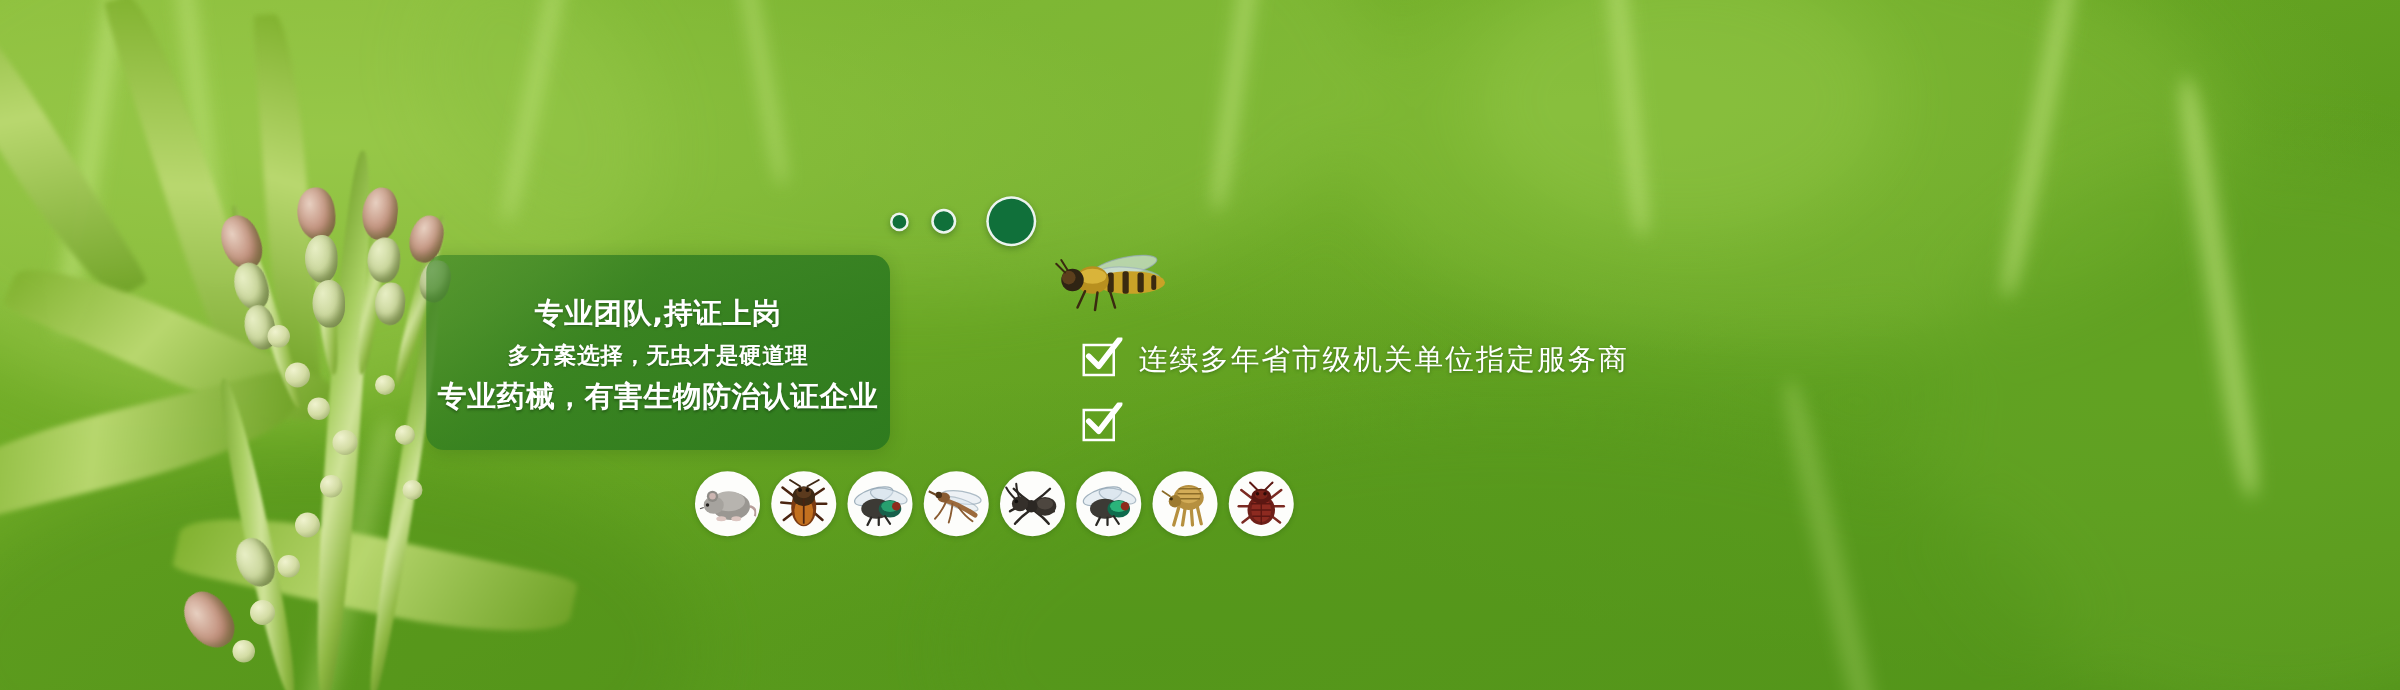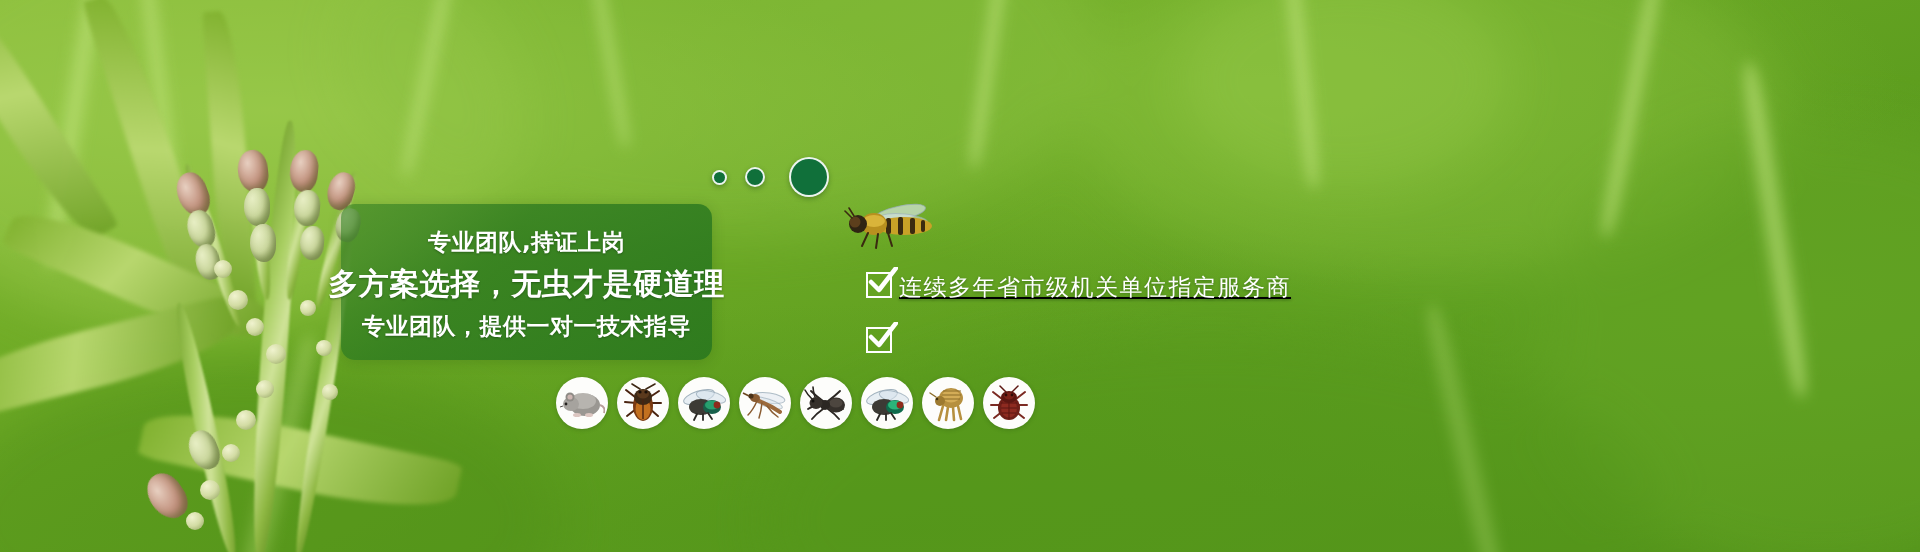--- a/index.html
+++ b/index.html
@@ -133,30 +133,30 @@
     padding-top: 4px;
   }
   .slogan-line {
     color: #ffffff;
     font-weight: 700;
     white-space: nowrap;
     font-family: "DejaVu Sans", "Liberation Sans", sans-serif;
     text-shadow: 0 1px 2px rgba(15,50,10,.45);
   }
   .slogan-line.l1 { font-size: 23px; letter-spacing: .5px; }
-  .slogan-line.l2 { font-size: 30px; letter-spacing: .5px; }
+  .slogan-line.l2 { font-size: 18px; letter-spacing: .5px; }
   .slogan-line.l3 { font-size: 23px; letter-spacing: .5px; }
 
   
   .features {
     position: absolute;
     left: 866px; top: 272px;
     display: flex; flex-direction: column; gap: 24px;
   }
-  .feature { display: flex; align-items: flex-start; gap: 7px; text-decoration: underline; }
+  .feature { display: flex; align-items: center; gap: 19px; }
   .check-box {
     width: 26px; height: 26px;
     position: relative; flex: 0 0 auto;
   }
   .check-box .frame {
     position: absolute; inset: 0;
     border: 2px solid #ffffff;
   }
   .check-box .tick {
     position: absolute;
@@ -277,21 +277,21 @@
 
   <div class="dots">
     <span class="dot small"></span>
     <span class="dot mid"></span>
     <span class="dot large"></span>
   </div>
 
   <div class="slogan-box">
     <div class="slogan-line l1">专业团队,持证上岗</div>
     <div class="slogan-line l2">多方案选择，无虫才是硬道理</div>
-    <div class="slogan-line l3">专业团队，提供一对一技术指导</div>
+    <div class="slogan-line l3">专业药械，有害生物防治认证企业</div>
   </div>
 
   <div class="hoverfly">
     <svg width="130" height="60" viewBox="0 0 130 60">
 
       <ellipse cx="64" cy="17" rx="26" ry="7" fill="rgba(225,235,245,.62)" stroke="rgba(150,170,185,.7)" stroke-width="1" transform="rotate(-12 64 17)"></ellipse>
       <ellipse cx="68" cy="24" rx="24" ry="6" fill="rgba(215,228,240,.5)" stroke="rgba(150,170,185,.55)" stroke-width="1" transform="rotate(6 68 24)"></ellipse>
 
       <ellipse cx="68" cy="30" rx="28" ry="9" fill="#c9a227"></ellipse>
       <g fill="#3a2a10">

